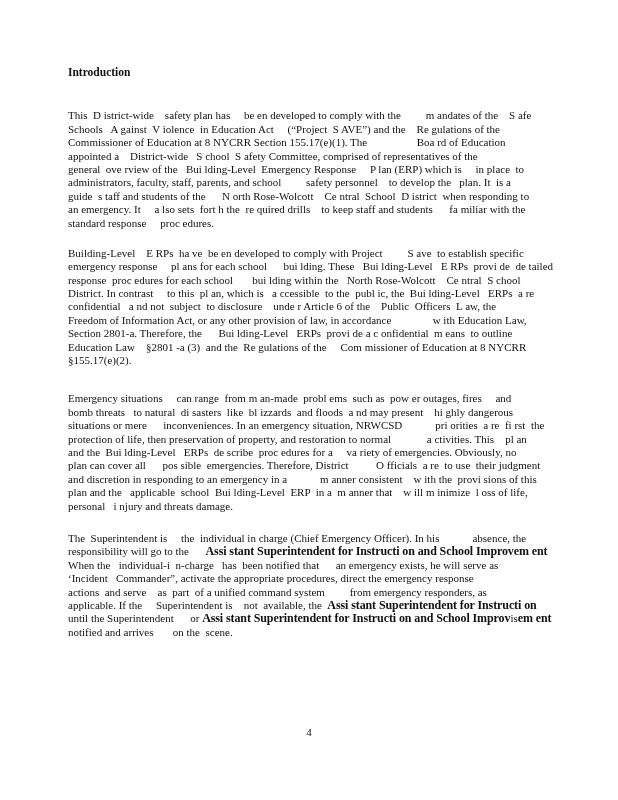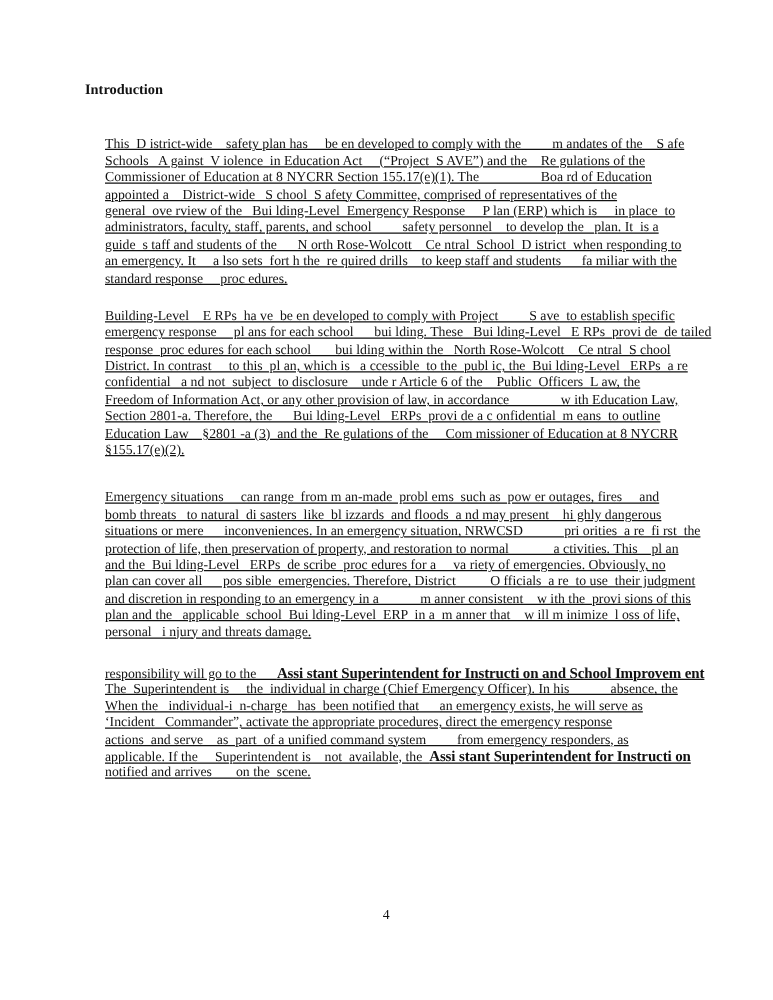--- a/index.html
+++ b/index.html
@@ -23,22 +23,21 @@
     width: 530px;
   }
   .heading {
     font-size: 11.5px;
     font-weight: bold;
     line-height: 13.4px;
     margin: 0 0 30px 0;
     white-space: pre;
   }
   .para {
-    margin: 16px;
-    text-decoration: underline;
+    margin: 0;
   }
   .para.gap-sm { margin-bottom: 17px; }
   .para.gap-lg { margin-bottom: 25px; }
   .para.gap-md { margin-bottom: 19px; }
   .line {
     font-size: 11px;
     line-height: 13.4px;
     height: 13.4px;
     white-space: pre;
   }
@@ -92,24 +91,25 @@
           <div class="line"><span class="seg">bomb threats   to natural  di sasters  like  bl izzards  and floods  a nd may present    hi ghly dangerous</span></div>
           <div class="line"><span class="seg">situations or mere      inconveniences. In an emergency situation, NRWCSD            pri orities  a re  fi rst  the</span></div>
           <div class="line"><span class="seg">protection of life, then preservation of property, and restoration to normal             a ctivities. This    pl an</span></div>
           <div class="line"><span class="seg">and the  Bui lding-Level   ERPs  de scribe  proc edures for a     va riety of emergencies. Obviously, no</span></div>
           <div class="line"><span class="seg">plan can cover all      pos sible  emergencies. Therefore, District          O fficials  a re  to use  their judgment</span></div>
           <div class="line"><span class="seg">and discretion in responding to an emergency in a            m anner consistent    w ith the  provi sions of this</span></div>
           <div class="line"><span class="seg">plan and the   applicable  school  Bui lding-Level  ERP  in a  m anner that    w ill m inimize  l oss of life,</span></div>
           <div class="line"><span class="seg">personal   i njury and threats damage.</span></div>
         </div>
         <div class="para ">
+          <div class="line"><span class="seg">The  Superintendent is     the  individual in charge (Chief Emergency Officer). In his            absence, the</span></div>
           <div class="line"><span class="seg">responsibility will go to the      </span><span class="seg bold">Assi stant Superintendent for Instructi on and School Improvem ent</span></div>
-          <div class="line"><span class="seg">The  Superintendent is     the  individual in charge (Chief Emergency Officer). In his            absence, the</span></div>
           <div class="line"><span class="seg">When the   individual-i  n-charge   has  been notified that      an emergency exists, he will serve as</span></div>
           <div class="line"><span class="seg">‘Incident   Commander”, activate the appropriate procedures, direct the emergency response</span></div>
           <div class="line"><span class="seg">actions  and serve    as  part  of a unified command system         from emergency responders, as</span></div>
           <div class="line"><span class="seg">applicable. If the     Superintendent is    not  available, the  </span><span class="seg bold">Assi stant Superintendent for Instructi on</span></div>
+          <div class="line"><span class="seg">until the Superintendent      or </span><span class="seg bold">Assi stant Superintendent for Instructi on and School Improv</span><span class="seg">is</span><span class="seg bold">em ent</span></div>
           <div class="line"><span class="seg">notified and arrives       on the  scene.</span></div>
         </div>
       </div>
   </div>
   <div class="page-number">4</div>
 </div>
 
 </body></html>

